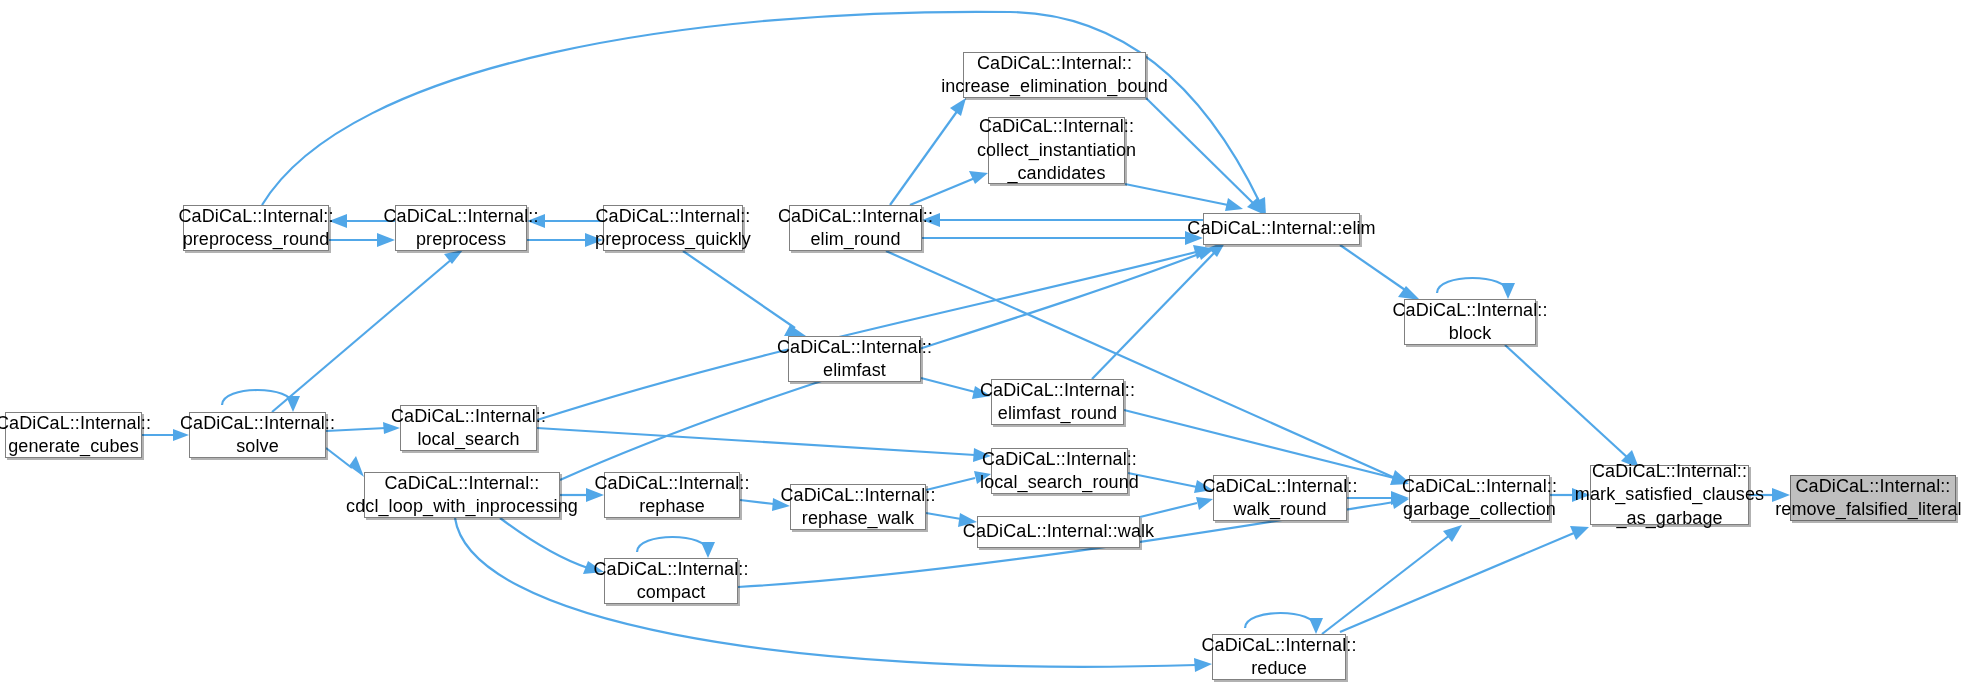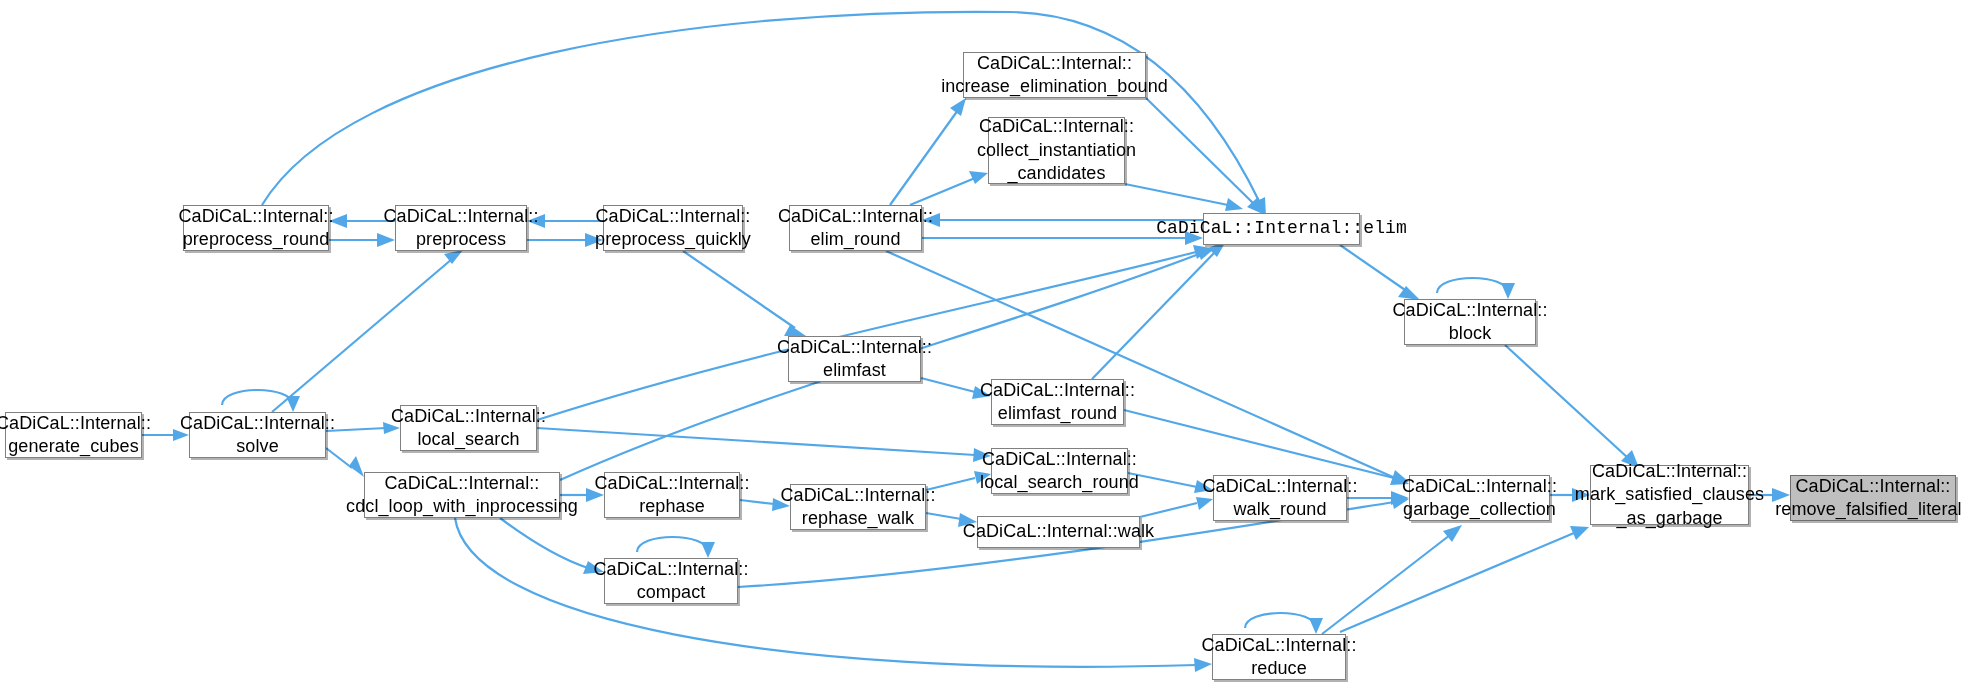--- a/index.html
+++ b/index.html
@@ -262,21 +262,21 @@
   <div class="node" style="left:364px;top:472px;width:196px;height:46px;">CaDiCaL::Internal::
 cdcl_loop_with_inprocessing</div>
   <div class="node" style="left:183px;top:205px;width:146px;height:46px;">CaDiCaL::Internal::
 preprocess_round</div>
   <div class="node" style="left:395px;top:205px;width:132px;height:46px;">CaDiCaL::Internal::
 preprocess</div>
   <div class="node" style="left:603px;top:205px;width:140px;height:46px;">CaDiCaL::Internal::
 preprocess_quickly</div>
   <div class="node" style="left:789px;top:205px;width:133px;height:46px;">CaDiCaL::Internal::
 elim_round</div>
-  <div class="node" style="left:1203px;top:213px;width:157px;height:32px;font-family:Liberation Mono, monospace;">CaDiCaL::Internal::elim</div>
+  <div class="node" style="left:1203px;top:213px;width:157px;height:32px;">CaDiCaL::Internal::elim</div>
   <div class="node" style="left:963px;top:52px;width:183px;height:46px;">CaDiCaL::Internal::
 increase_elimination_bound</div>
   <div class="node" style="left:988px;top:117px;width:137px;height:67px;">CaDiCaL::Internal::
 collect_instantiation
 _candidates</div>
   <div class="node" style="left:788px;top:336px;width:133px;height:46px;">CaDiCaL::Internal::
 elimfast</div>
   <div class="node" style="left:991px;top:379px;width:133px;height:46px;">CaDiCaL::Internal::
 elimfast_round</div>
   <div class="node" style="left:991px;top:448px;width:137px;height:46px;">CaDiCaL::Internal::

